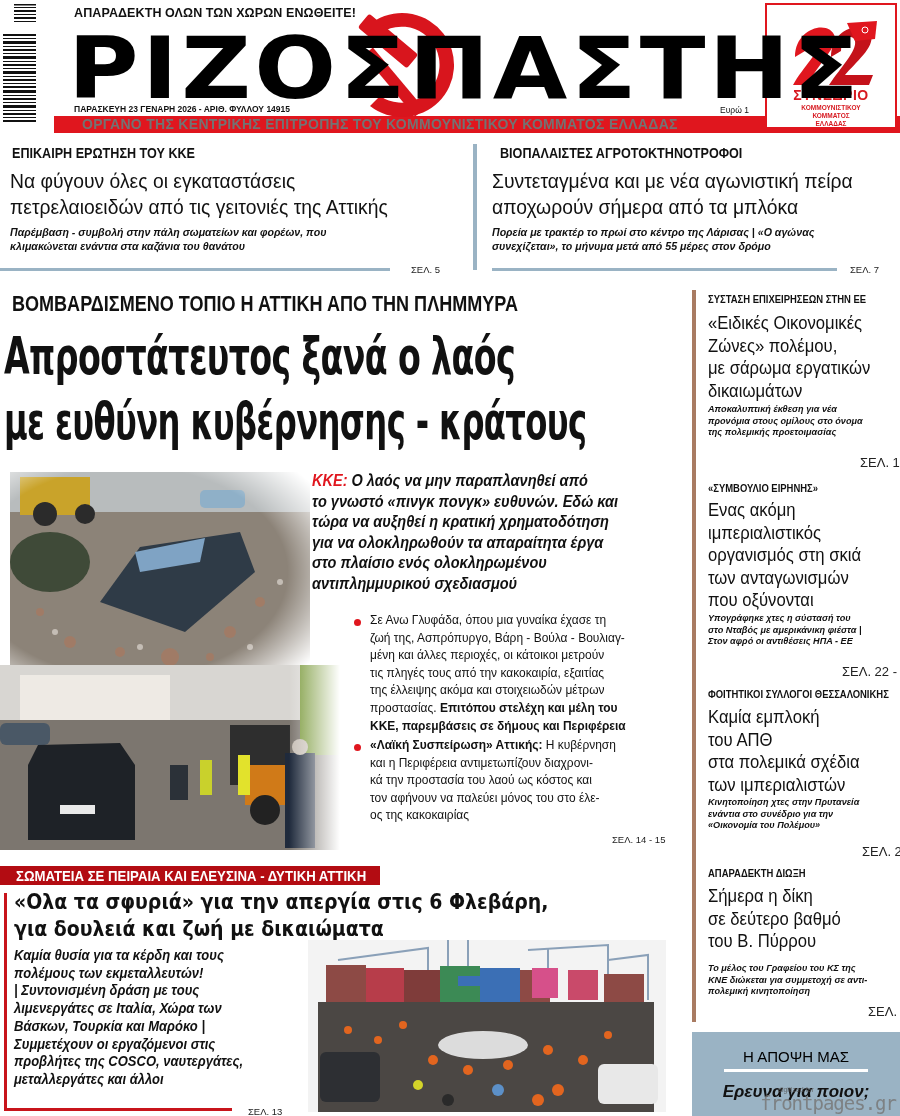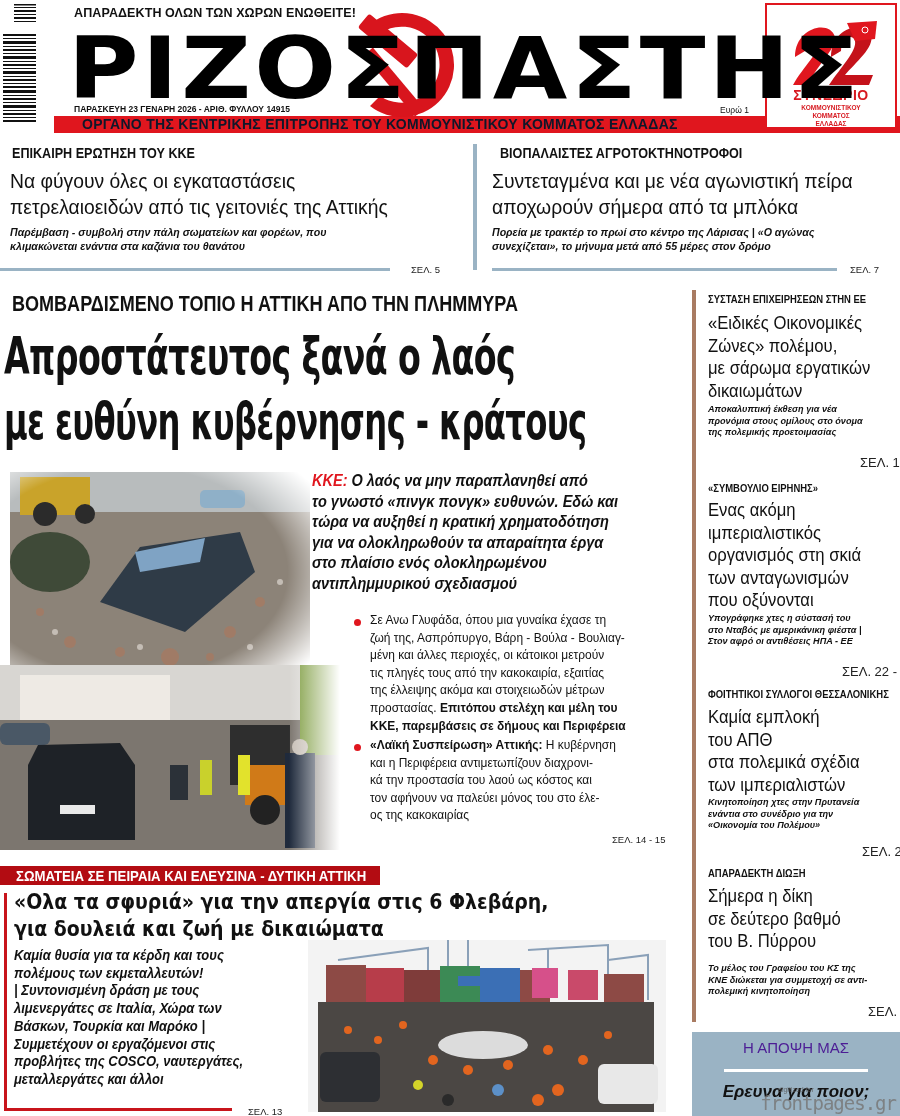--- a/index.html
+++ b/index.html
@@ -10,21 +10,21 @@
 
   
   #barcode { left: 2px; top: 2px; width: 34px; height: 132px; }
   #slogan { left: 74px; top: 6px; font-size: 12.5px; font-weight: bold; letter-spacing: 0.1px; }
   #title-wrap { left: 68px; top: 24px; width: 650px; height: 80px; }
   #title { position: absolute; left: 0; top: -6px; font-family: "DejaVu Sans", sans-serif; font-weight: bold; font-size: 86px; letter-spacing: 3px; transform: scaleX(1.12); transform-origin: left top; color: #000; z-index: 2; white-space: nowrap; }
   #hammer { position: absolute; left: 268px; top: -22px; width: 130px; height: 130px; z-index: 1; }
   #issue-line { left: 74px; top: 104px; font-size: 8.5px; font-weight: bold; }
   #price { left: 704px; top: 105px; font-size: 8.5px; margin-left: 16px; }
   #organ-bar { left: 54px; top: 116px; width: 846px; height: 17px; background: #e0161e; }
-  #organ-text { left: 82px; top: 116px; font-size: 14px; font-weight: bold; color: #0f172a; line-height: 17px; letter-spacing: 0.3px; }
+  #organ-text { left: 82px; top: 116px; font-size: 14px; font-weight: bold; color: #737373; line-height: 17px; letter-spacing: 0.3px; }
   #congress-box { left: 765px; top: 3px; width: 132px; height: 126px; border: 2px solid #e0161e; background: #fff; }
   #congress-logo { position: absolute; left: 18px; top: 12px; width: 95px; height: 70px; }
   #congress-title { position: absolute; left: 0; width: 100%; top: 82px; text-align: center; color: #d71920; font-weight: bold; font-size: 14px; letter-spacing: 0.5px; }
   .congress-sub { position: absolute; left: 0; width: 100%; text-align: center; color: #d71920; font-size: 6.5px; font-weight: bold; }
 
   
   .kicker { font-family: "Liberation Sans", sans-serif; font-weight: bold; font-size: 14px; transform: scaleX(0.9); transform-origin: left; white-space: nowrap; }
   .headline-cond { font-family: "Liberation Sans", sans-serif; font-size: 21px; line-height: 26px; transform: scaleX(0.92); transform-origin: left top; white-space: nowrap; }
   .subitalic { font-style: italic; font-weight: bold; font-size: 11.2px; line-height: 14px; white-space: nowrap; transform: scaleX(0.95); transform-origin: left top; }
   .rule-blue { height: 3px; background: #9ab3c4; }
@@ -83,21 +83,21 @@
   #rc3-h { left: 708px; top: 706px; }
   #rc3-s { left: 708px; top: 796px; }
   #rc3-p { left: 862px; top: 844px; }
 
   #rc4-k { left: 708px; top: 867px; }
   #rc4-h { left: 708px; top: 885px; }
   #rc4-s { left: 708px; top: 962px; }
   #rc4-p { left: 868px; top: 1004px; }
 
   #opinion-box { left: 692px; top: 1032px; width: 208px; height: 84px; background: #9ab3c4; }
-  #opinion-label { position: absolute; left: 0; width: 100%; top: 7px; text-align: center; font-size: 15px; color: #4c1d95; }
+  #opinion-label { position: absolute; left: 0; width: 100%; top: 16px; text-align: center; font-size: 15px; color: #000000; }
   #opinion-rule { position: absolute; left: 32px; width: 144px; top: 37px; height: 3px; background: #fff; }
   #opinion-title { position: absolute; left: 0; width: 100%; top: 50px; text-align: center; font-style: italic; font-weight: bold; font-size: 17px; }
   #watermark { position: absolute; right: 4px; top: 60px; font-family: "DejaVu Sans Mono", monospace; font-weight: normal; font-size: 19px; color: rgba(120,120,120,0.85); letter-spacing: -1px; }
   #watermark-small { position: absolute; left: 86px; top: 54px; font-size: 7px; color: rgba(90,90,90,0.85); }
 
   
   #bs-kicker-bar { left: 0; top: 866px; width: 380px; height: 19px; background: #b30c12; }
   #bs-kicker { left: 16px; top: 866px; color: #fff; font-weight: bold; font-size: 15px; line-height: 19px; transform: scaleX(0.88); transform-origin: left top; white-space: nowrap; }
   #bs-left-rule { left: 4px; top: 893px; width: 3px; height: 218px; background: #c8141b; }
   #bs-bottom-rule { left: 4px; top: 1108px; width: 228px; height: 3px; background: #c8141b; }

